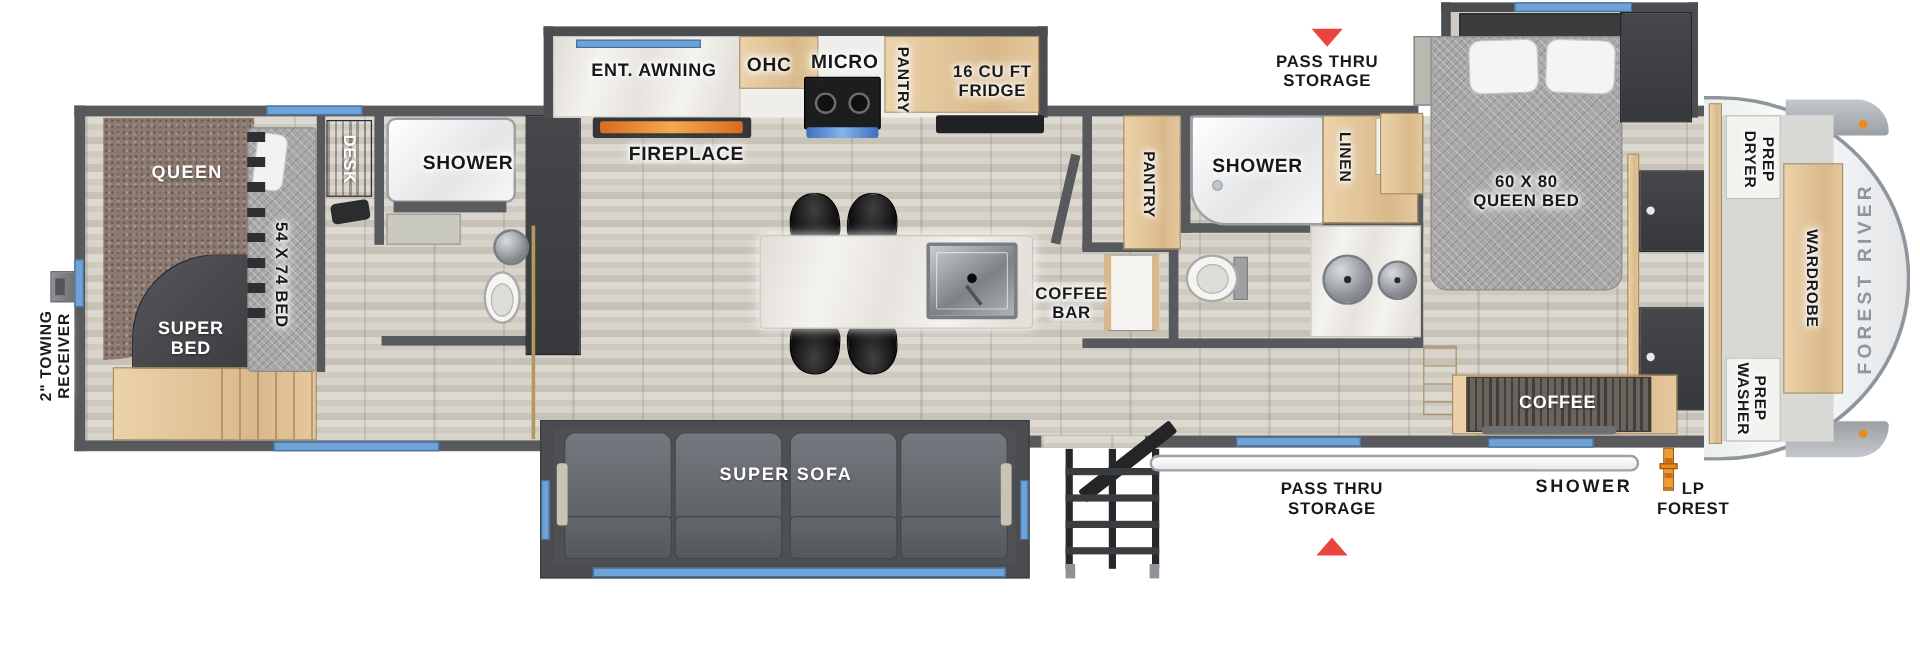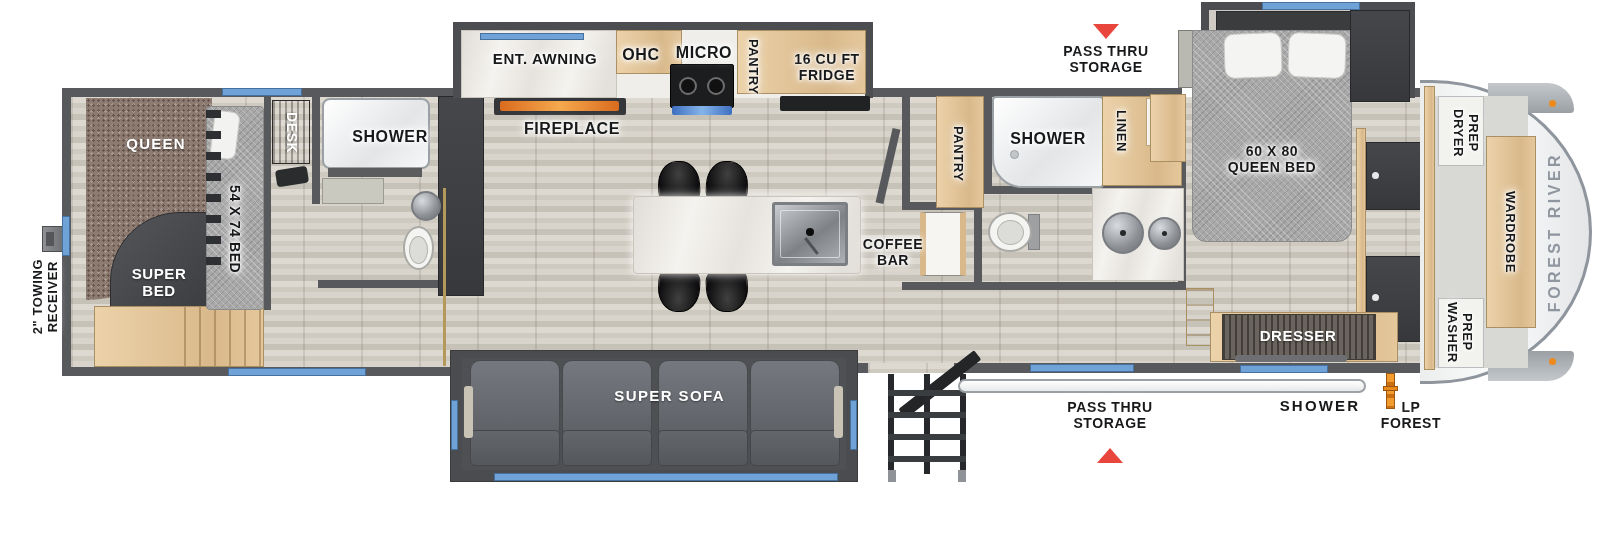--- a/index.html
+++ b/index.html
@@ -213,28 +213,28 @@
   <div class="lbl" style="left:340px;top:128px;width:100px;font-size:16px;">SHOWER</div>
 
   <div class="lbl" style="left:478px;top:51px;width:134px;">ENT. AWNING</div>
   <div class="lbl" style="left:505px;top:120px;width:134px;font-size:16px;">FIREPLACE</div>
   <div class="lbl" style="left:610px;top:46px;width:62px;font-size:16px;">OHC</div>
   <div class="lbl" style="left:672px;top:44px;width:64px;font-size:16px;">MICRO</div>
   <div class="lbl vlbl" style="left:745px;top:34px;height:66px;font-size:13px;">PANTRY</div>
   <div class="lbl" style="left:785px;top:52px;width:84px;font-size:14px;">16 CU FT FRIDGE</div>
   <div class="lbl" style="left:853px;top:237px;width:80px;font-size:14px;">COFFEE BAR</div>
 
-  <div class="lbl wlbl" style="left:585px;top:388px;width:140px;letter-spacing:1.4px;text-align:right;">SUPER SOFA</div>
+  <div class="lbl wlbl" style="left:585px;top:388px;width:140px;letter-spacing:1.4px;">SUPER SOFA</div>
 
   <div class="lbl vlbl" style="left:950px;top:112px;height:84px;font-size:13px;">PANTRY</div>
   <div class="lbl" style="left:998px;top:130px;width:100px;font-size:16px;">SHOWER</div>
   <div class="lbl vlbl" style="left:1113px;top:98px;height:66px;font-size:13px;">LINEN</div>
 
   <div class="lbl" style="left:1222px;top:144px;width:100px;font-size:14px;">60 X 80 QUEEN BED</div>
-  <div class="lbl wlbl" style="left:1248px;top:328px;width:100px;">DRESSER</div>
+  <div class="lbl wlbl" style="left:1248px;top:328px;width:100px;">COFFEE</div>
   <div class="lbl vwrap" style="left:1450px;top:100px;height:66px;font-size:13px;line-height:1.15;">DRYER PREP</div>
   <div class="lbl vlbl" style="left:1502px;top:163px;height:138px;font-size:13px;">WARDROBE</div>
   <div class="lbl vwrap" style="left:1444px;top:294px;height:76px;font-size:13px;line-height:1.15;">WASHER PREP</div>
 
   <div class="lbl" style="left:1471px;top:222px;width:170px;height:20px;transform:rotate(-90deg);color:#8f96a0;text-shadow:none;font-size:16px;letter-spacing:3.5px;">FOREST RIVER</div>
 
   <div class="lbl" style="left:1051px;top:44px;width:110px;font-size:14px;">PASS THRU STORAGE</div>
   <div class="lbl" style="left:1055px;top:400px;width:110px;font-size:14px;">PASS THRU STORAGE</div>
   <div class="lbl" style="left:1255px;top:398px;width:130px;letter-spacing:2.2px;">SHOWER</div>
   <div class="lbl" style="left:1371px;top:400px;width:80px;font-size:14px;">LP FOREST</div>

